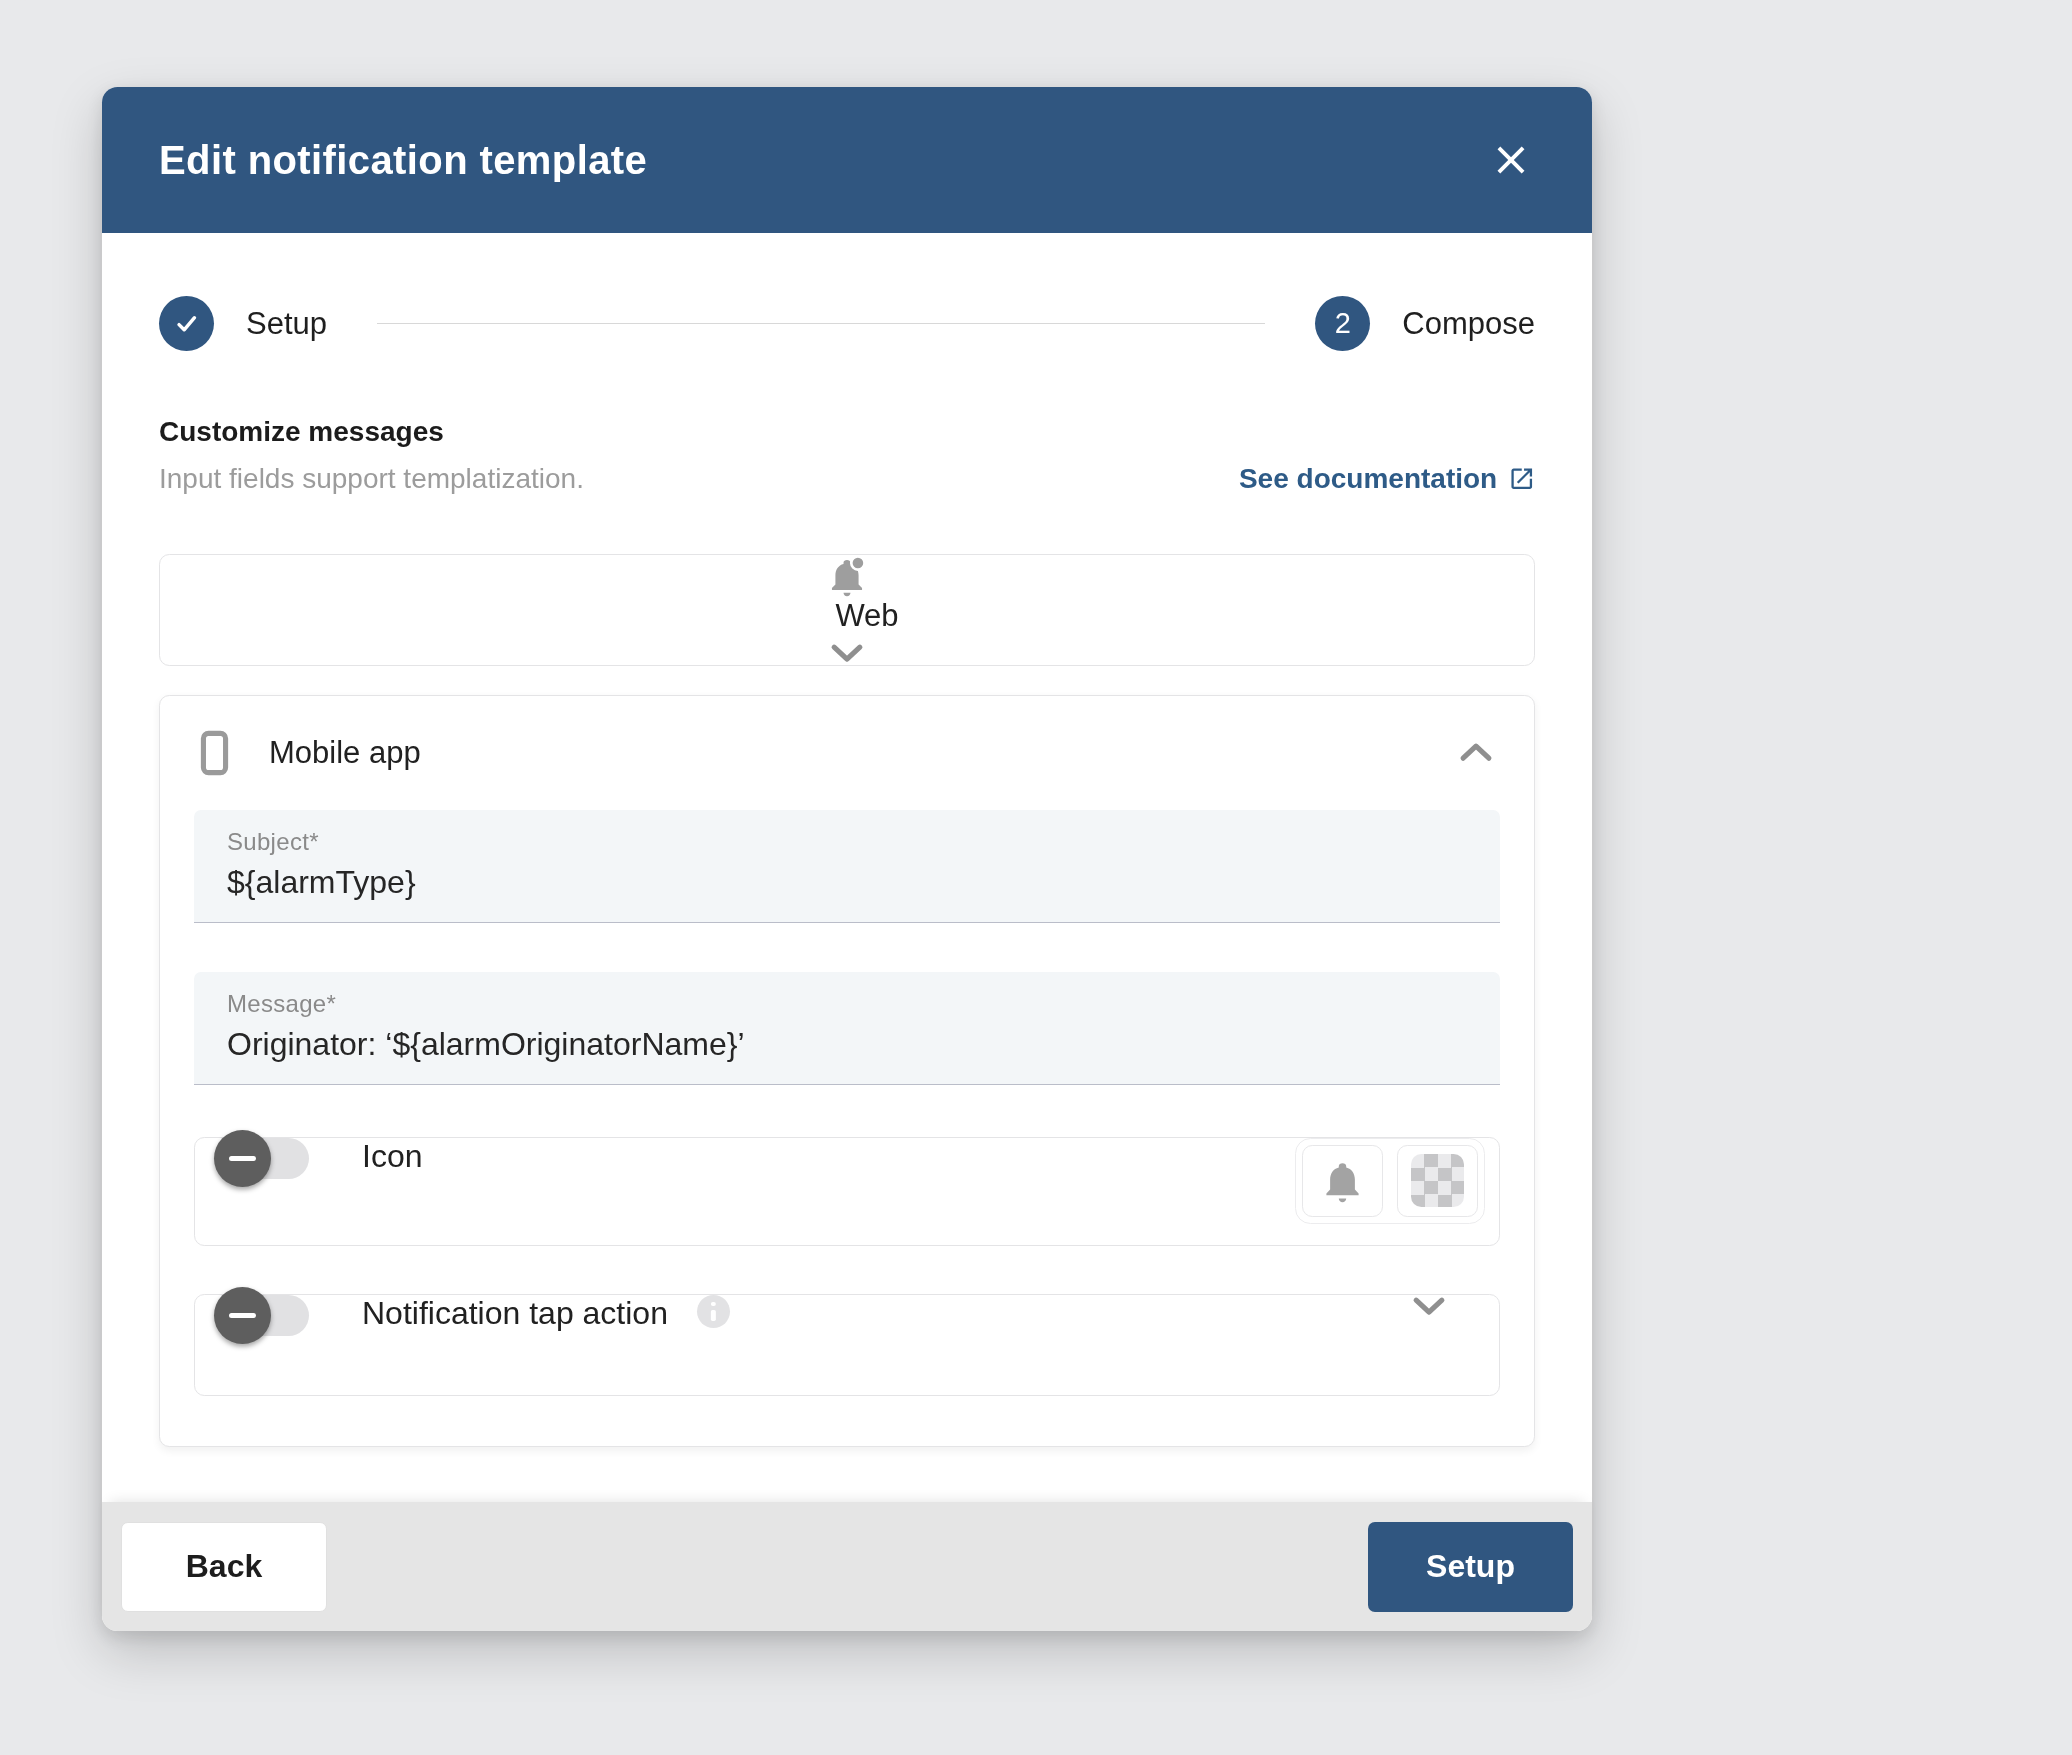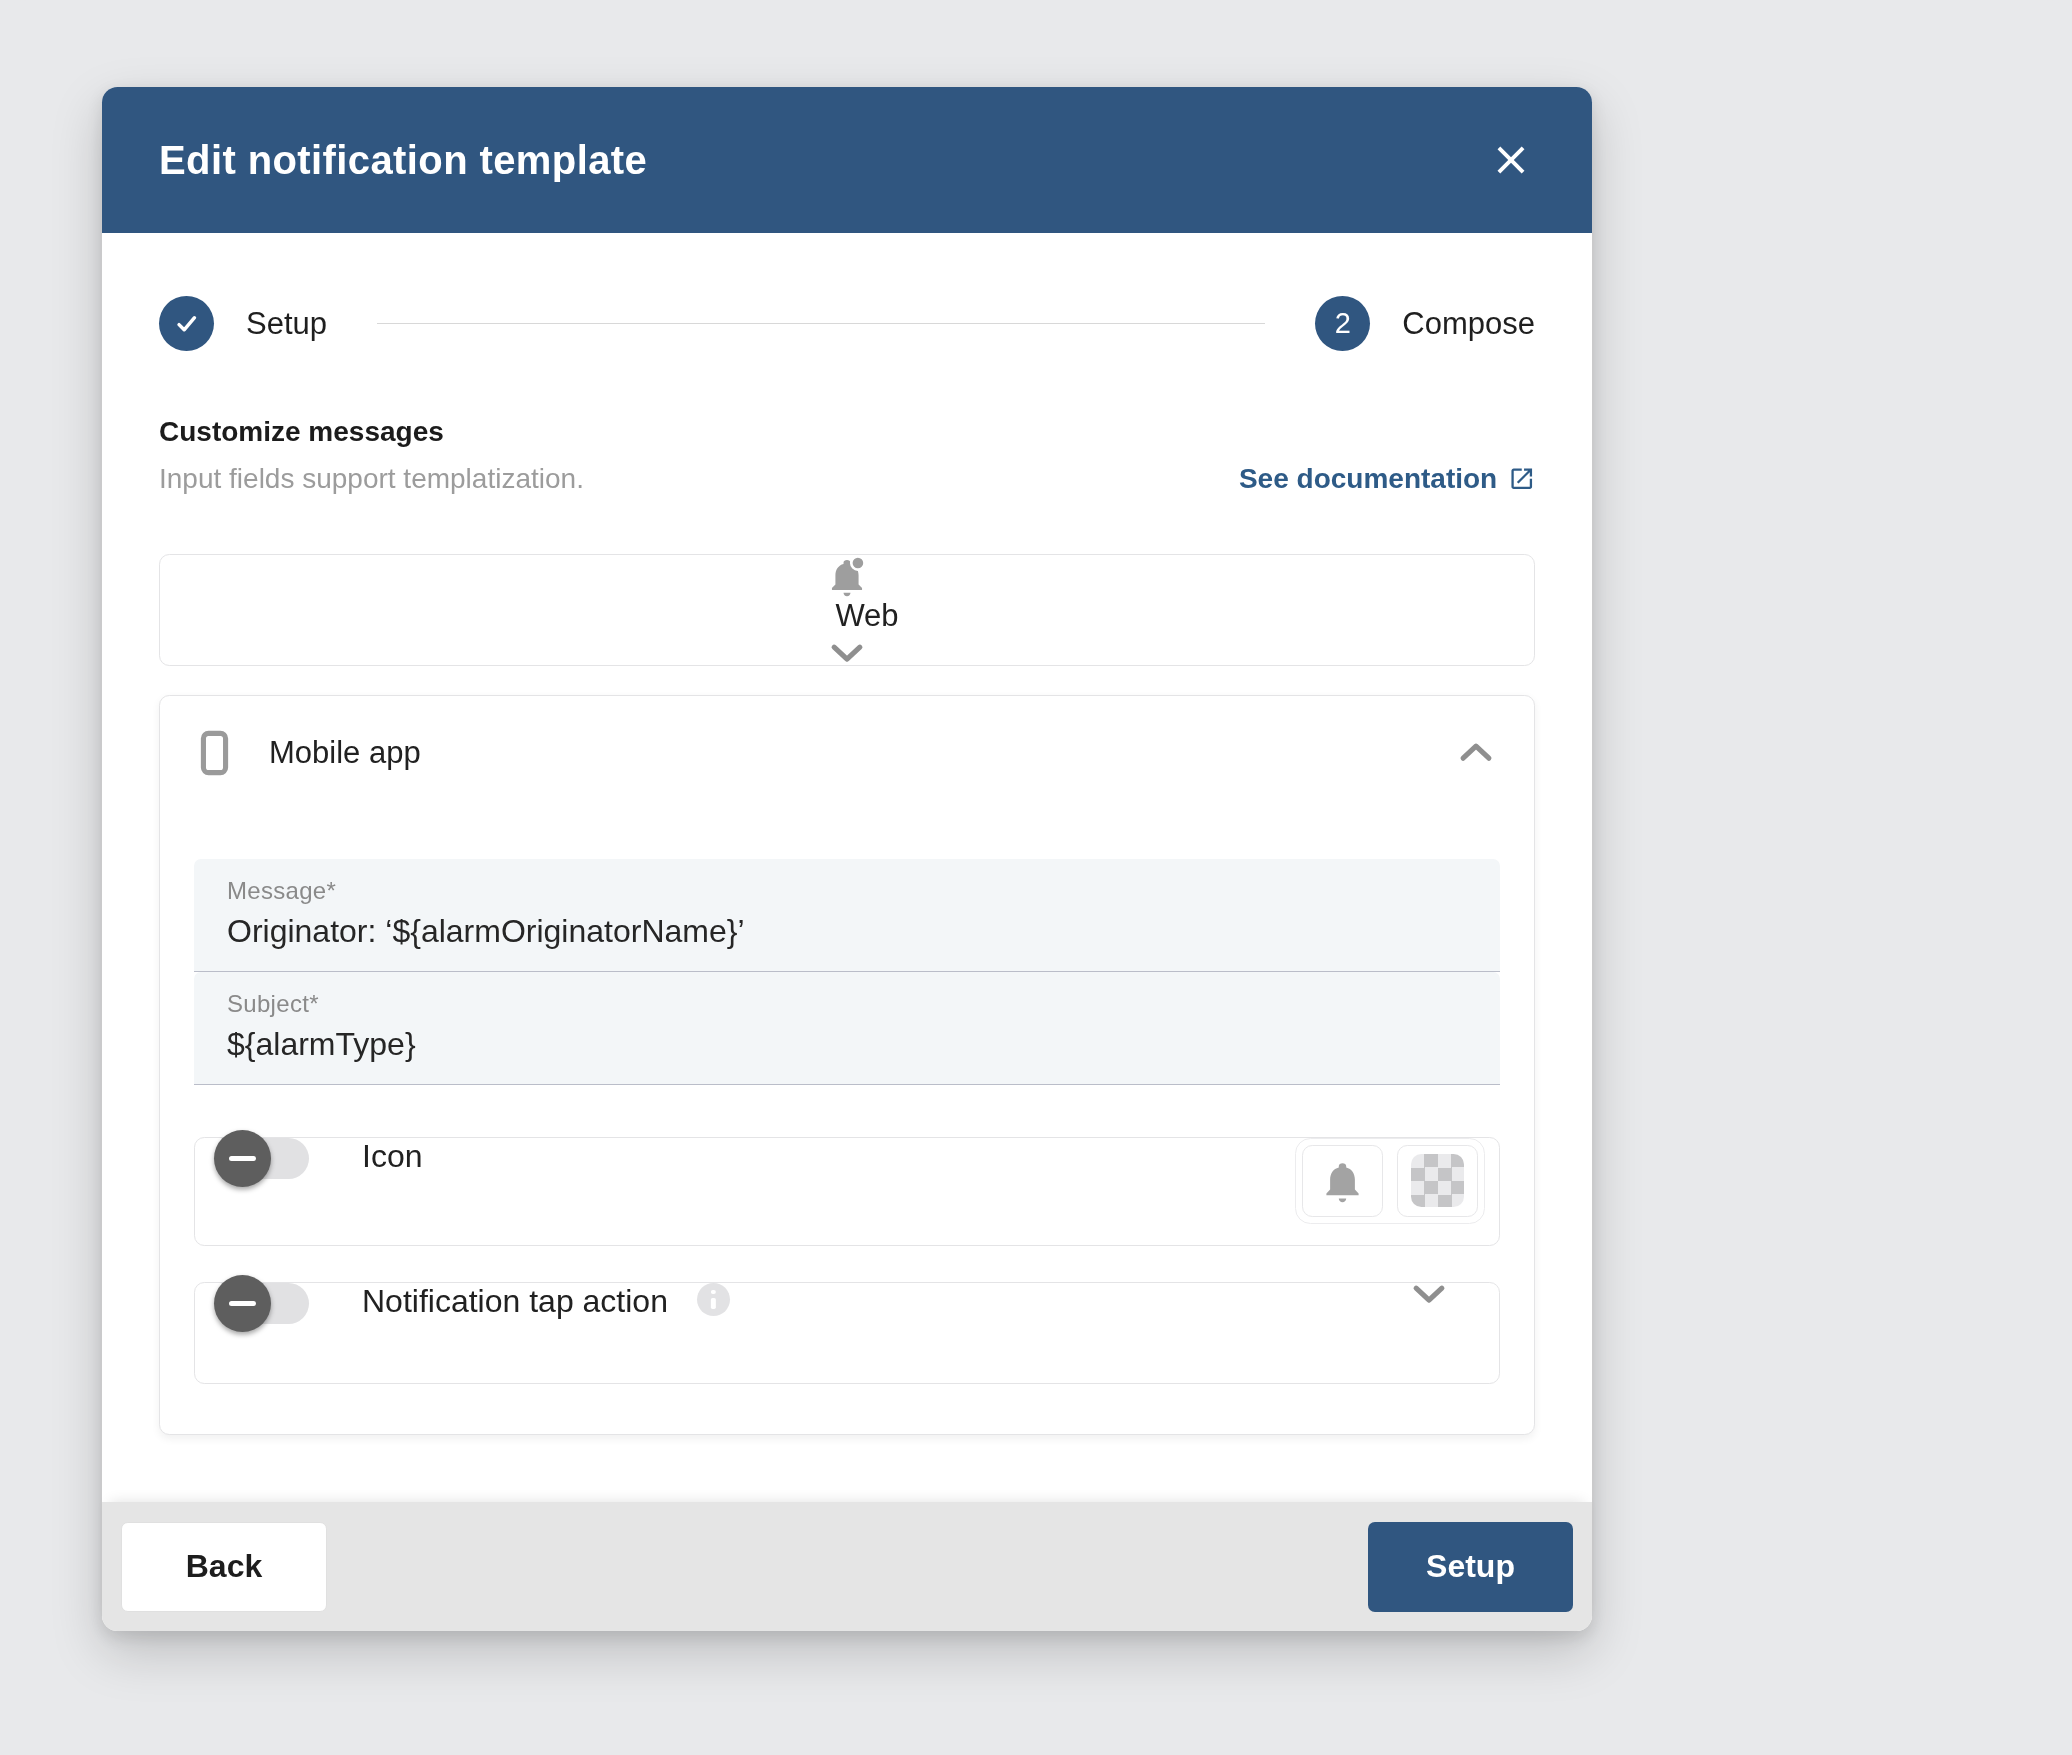--- a/index.html
+++ b/index.html
@@ -89,21 +89,21 @@
   .field-label { font-size: 24px; color: #8a8a8a; letter-spacing: 0.3px; }
   .field-value { margin-top: 8.6px; font-size: 32px; color: #262626; }
 
   
   .toggle-row {
     border: 1.7px solid #e4e4e6; border-radius: 10.3px;
     display: flex; align-items: flex-start;
     padding: 0 26px;
   }
   .row-icon { margin-top: 52px; height: 109px; padding-right: 13.8px; }
-  .row-tap { margin-top: 36px; height: 102px; padding-right: 52px; }
+  .row-tap { margin-top: 48px; height: 102px; padding-right: 52px; }
   .toggle {
     position: relative; width: 88px; height: 41px; flex: 0 0 88px;
     background: #e1e1e3; border-radius: 20.6px; cursor: pointer;
   }
   .toggle .knob {
     position: absolute; left: -6.9px; top: -7.7px;
     width: 57px; height: 57px; border-radius: 50%;
     background: #5e5e5e; box-shadow: 0 2.6px 5.2px rgba(0,0,0,0.35);
     display: flex; align-items: center; justify-content: center;
   }
@@ -240,28 +240,28 @@
         </span>
         <span class="channel-label">Mobile app</span>
         <span class="spacer"></span>
         <span>
           <svg width="36" height="22.4" viewBox="0 0 42 26">
             <polyline points="6,20 21,6 36,20" fill="none" stroke="#8f8f8f" stroke-width="6" stroke-linecap="round" stroke-linejoin="round"></polyline>
           </svg>
         </span>
       </div>
 
+      <div class="field">
+        <div class="field-label">Subject*</div>
+        <div class="field-value">${alarmType}</div>
+      </div>
+
       <div class="field field-message">
         <div class="field-label">Message*</div>
         <div class="field-value">Originator: ‘${alarmOriginatorName}’</div>
-      </div>
-
-      <div class="field">
-        <div class="field-label">Subject*</div>
-        <div class="field-value">${alarmType}</div>
       </div>
 
       <div class="toggle-row row-icon">
         <div class="toggle">
           <div class="knob">
               <div class="dash"></div>
             </div>
         </div>
         <div class="toggle-label">Icon</div>
         <div class="icon-group">

